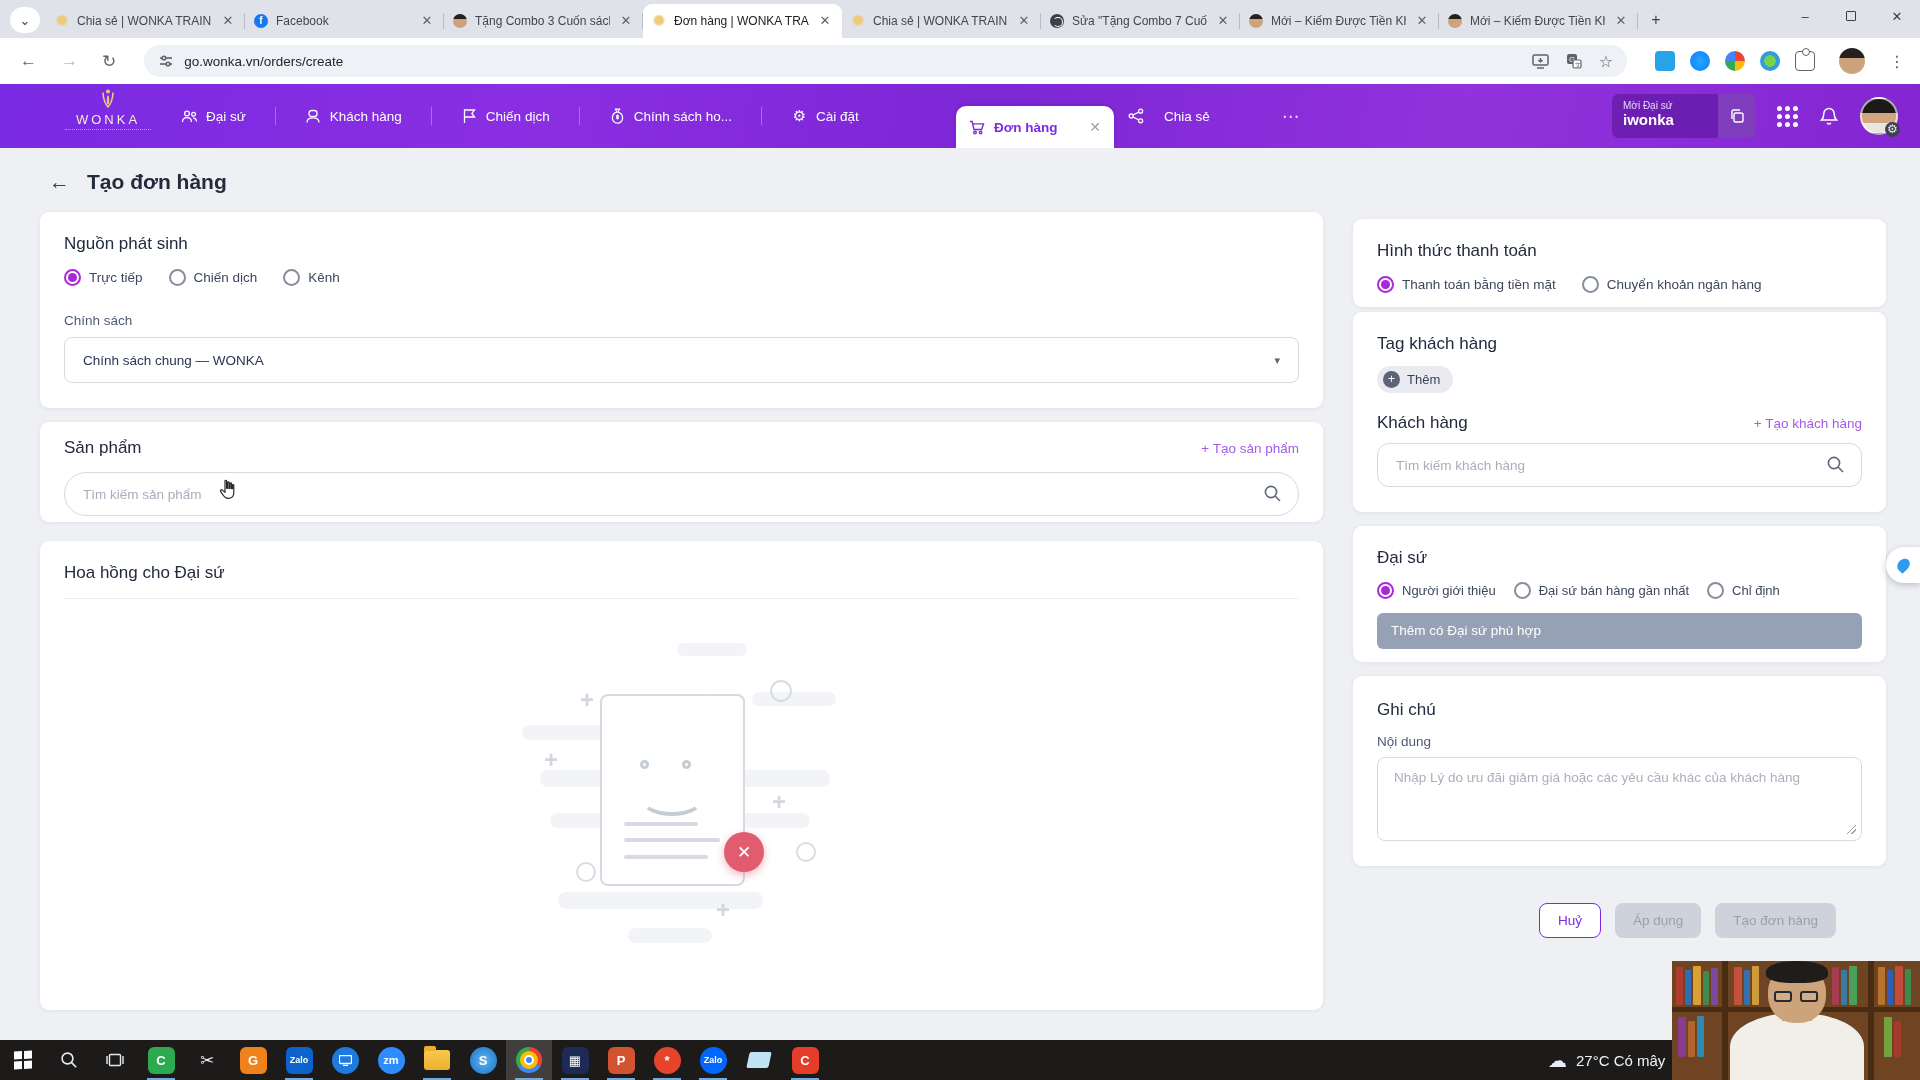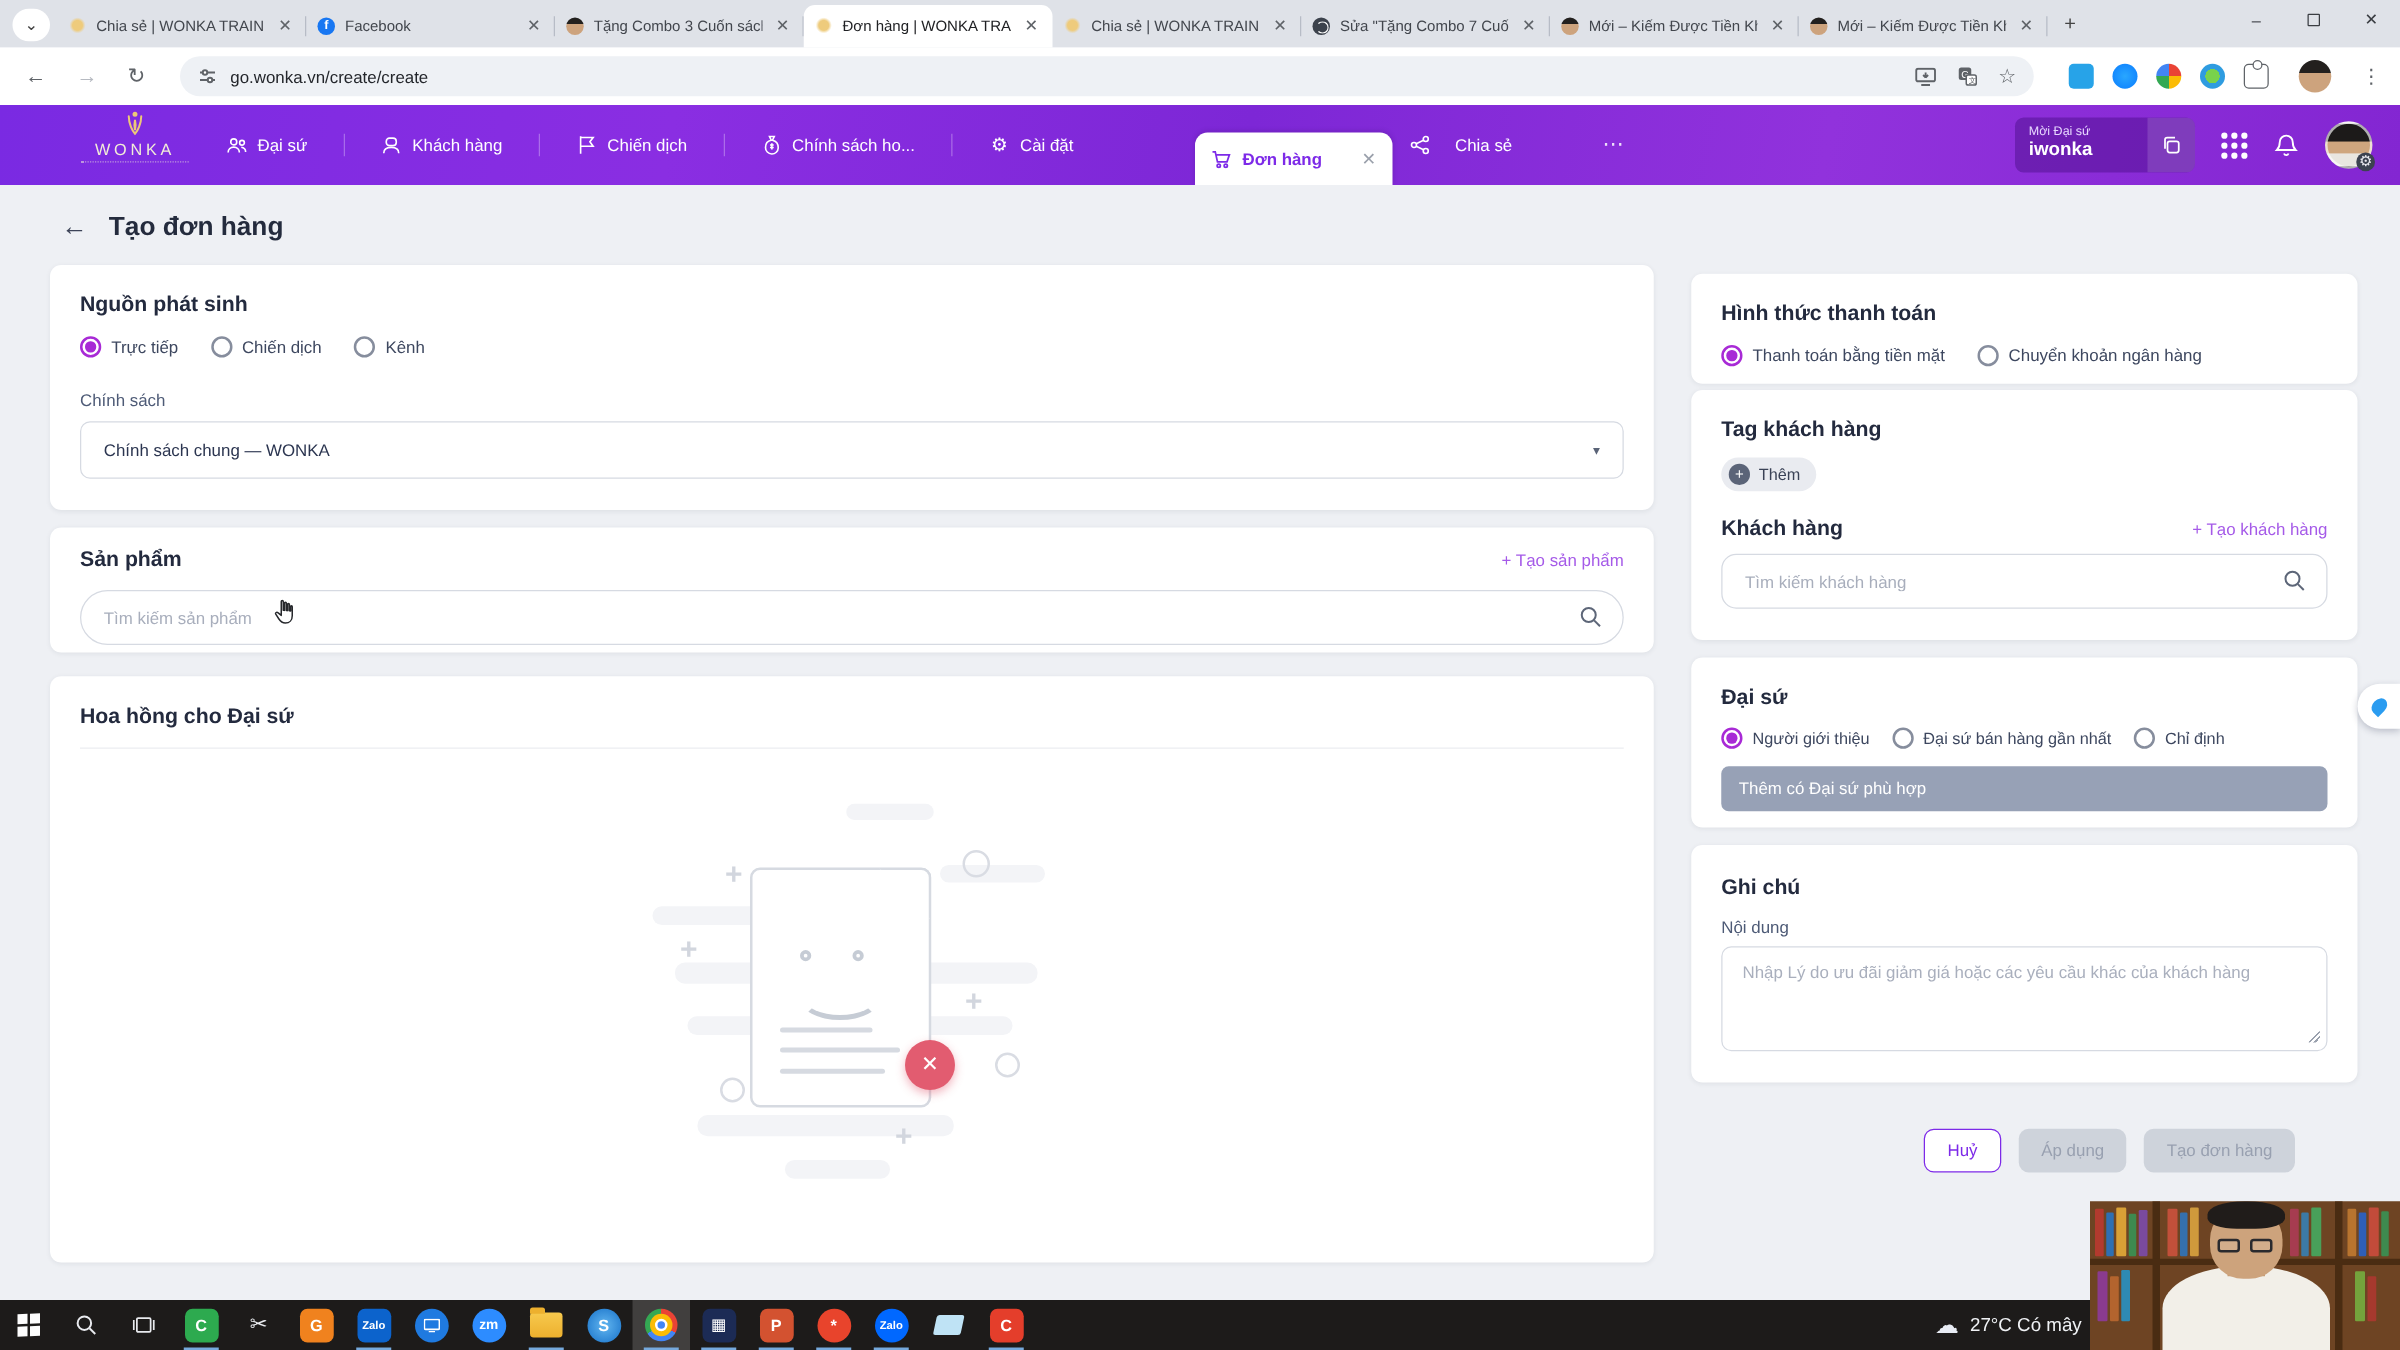--- a/index.html
+++ b/index.html
@@ -67,21 +67,21 @@
   .gridico span{width:5px;height:5px;border-radius:50%;background:#fff}
   .navavatar{width:38px;height:38px;border-radius:50%;background:linear-gradient(#1c1a19 0 42%,#cfa67e 42% 70%,#e9e6e0 70%);position:relative;border:2px solid rgba(255,255,255,.65)}
   .navavatar::after{content:"⚙";position:absolute;right:-4px;bottom:-4px;font-size:12px;color:#e8e8ee;background:#3c4250;border-radius:50%;width:15px;height:15px;line-height:15px;text-align:center}
 
   
   .main{position:absolute;top:148px;left:0;width:1920px;height:892px;background:#eef0f4}
   .pagetitle{position:absolute;left:49px;top:22px;display:flex;align-items:center;gap:17px;color:#242b3d}
   .pagetitle .back{font-size:21px;color:#3c4357}
   .pagetitle .t{font-size:21px;font-weight:bold}
   .card{position:absolute;background:#fff;border-radius:9px;box-shadow:0 1px 4px rgba(25,39,60,.07)}
-  .h1{font-size:17px;font-weight:bold;color:#232a3e}
+  .h1{font-size:17px;font-weight:normal;color:#232a3e}
   .cardpad{padding:22px 24px}
   .radiorow{display:flex;align-items:center;margin-top:15px}
   .ritem{display:flex;align-items:center;margin-right:26px}
   .radio{width:17px;height:17px;border-radius:50%;border:2px solid #868d9d;flex:0 0 17px}
   .radio.sel{border-color:#a82ad6;position:relative}
   .radio.sel::after{content:"";position:absolute;inset:2.2px;border-radius:50%;background:#a82ad6}
   .rlabel{margin-left:8px;font-size:13.5px;color:#3d475f}
   .fieldlabel{margin-top:27px;font-size:13.5px;color:#4d5a76}
   .selectbox{margin-top:9px;height:46px;border:1px solid #d6dae2;border-radius:8px;display:flex;align-items:center;padding:0 18px;font-size:13.5px;color:#2b3550}
   .selectbox .caret{margin-left:auto;color:#5a6377;font-size:11px}
@@ -227,21 +227,21 @@
     <span class="navbtn">↻</span>
     <div class="urlpill">
       <svg width="16" height="16" viewBox="0 0 16 16">
           <g stroke="#5f6368" stroke-width="1.6" fill="none">
             <line x1="2" y1="5" x2="14" y2="5"></line>
             <line x1="2" y1="11" x2="14" y2="11"></line>
             <circle cx="6" cy="5" r="1.8" fill="#fff"></circle>
             <circle cx="10" cy="11" r="1.8" fill="#fff"></circle>
           </g>
         </svg>
-      <span class="url">go.wonka.vn/create/create</span>
+      <span class="url">go.wonka.vn/orders/create</span>
       <span class="pillicons">
         <svg width="17" height="15" viewBox="0 0 17 15">
             <g stroke="#5f6368" stroke-width="1.5" fill="none">
               <rect x="1" y="1" width="15" height="10" rx="1.5"></rect>
               <line x1="5" y1="14" x2="12" y2="14"></line>
               <path d="M8.5 4v4m0 0l-2-2m2 2l2-2"></path>
             </g>
           </svg>
         <svg width="16" height="16" viewBox="0 0 16 16">
             <rect x="1" y="1" width="10" height="10" rx="2" fill="#5f6368"></rect>

